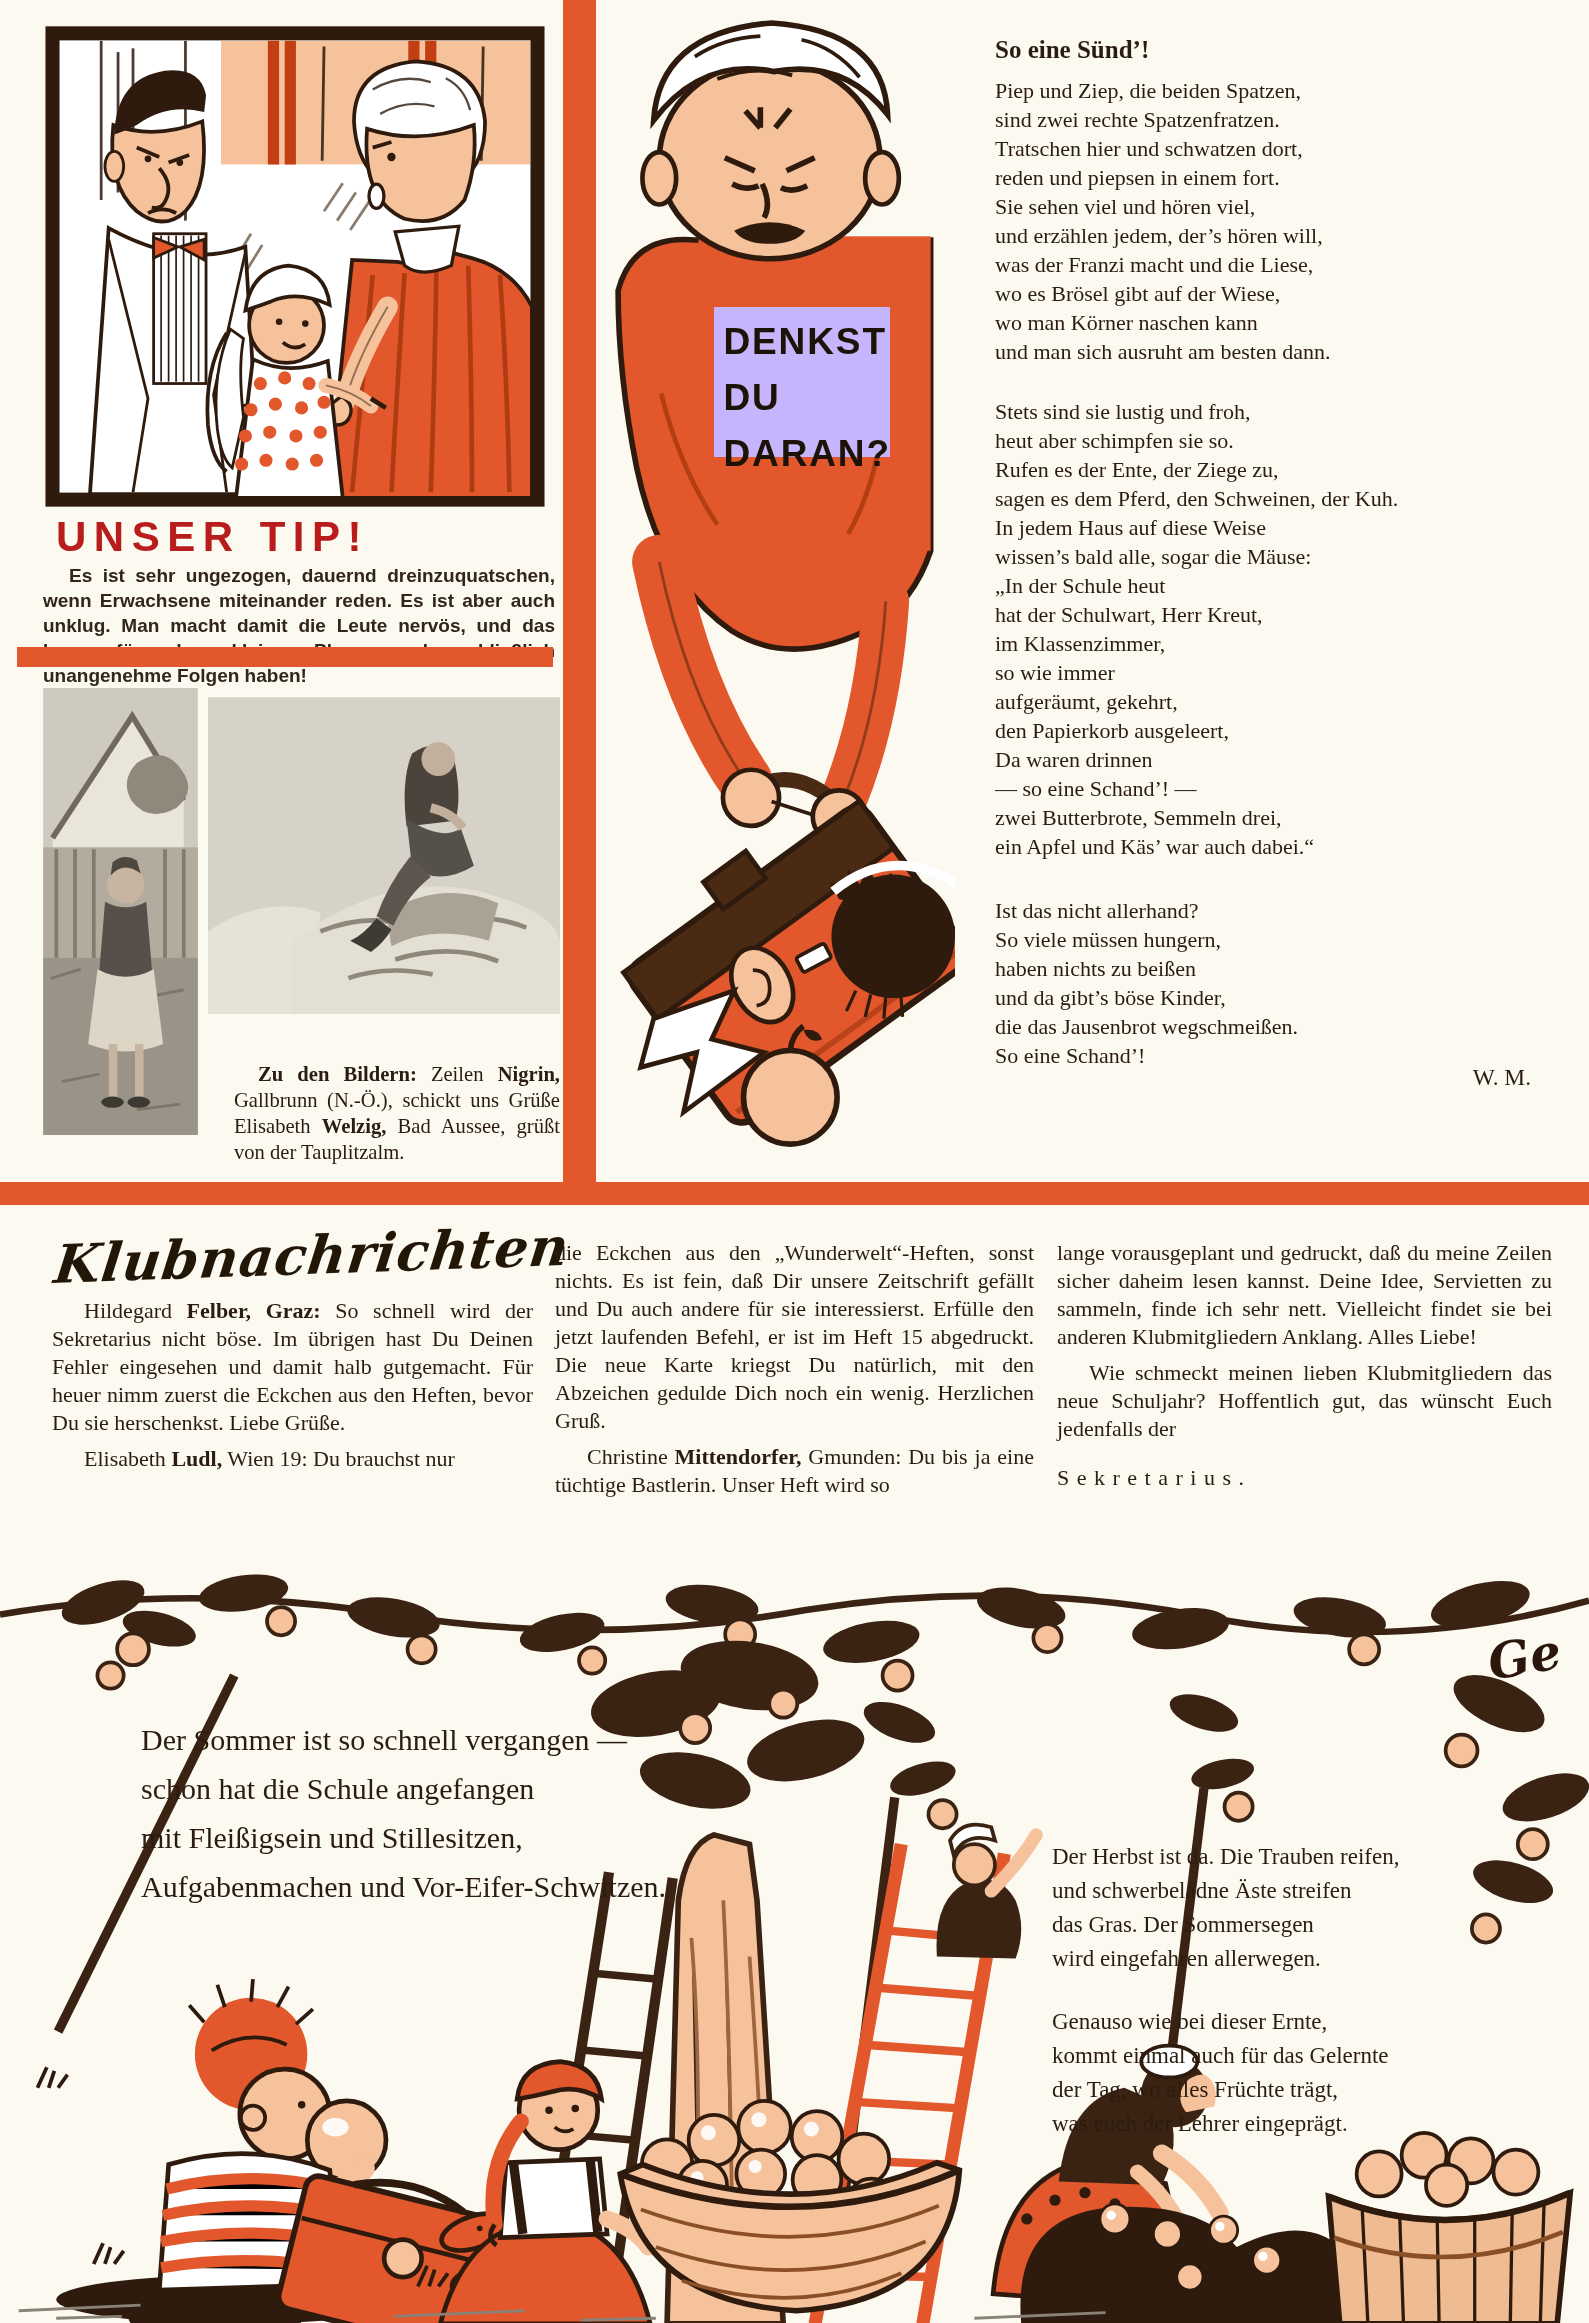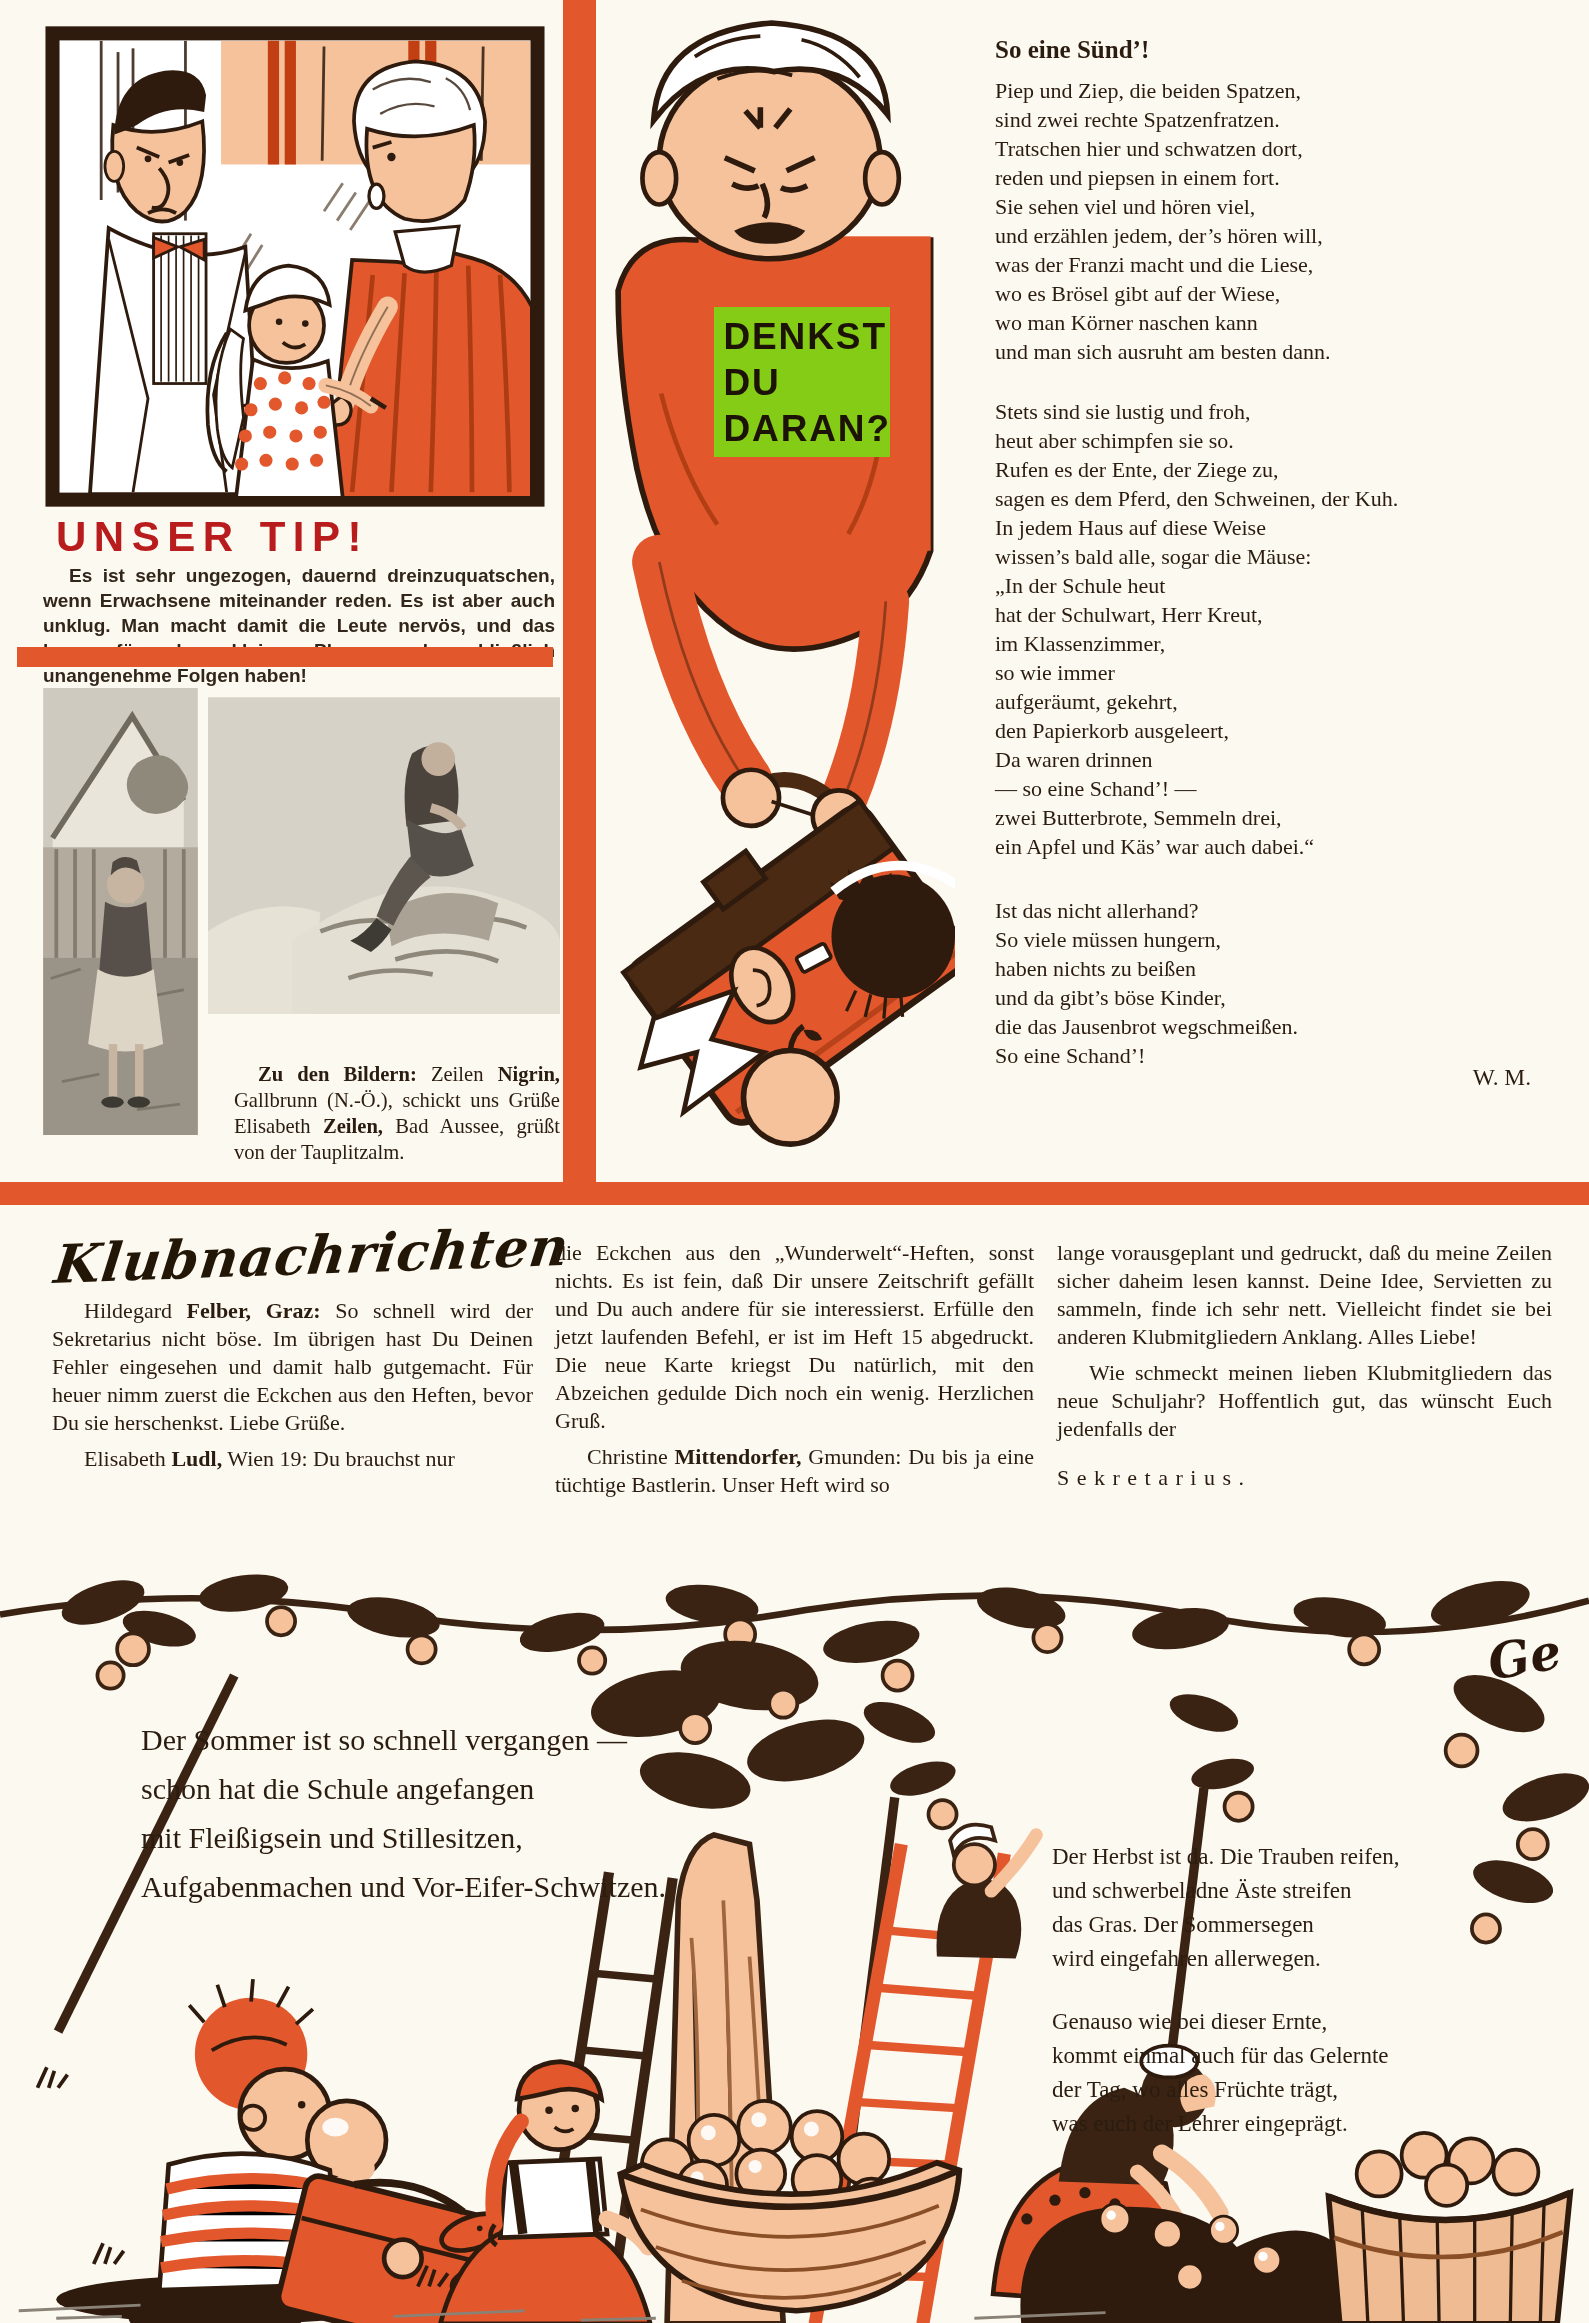--- a/index.html
+++ b/index.html
@@ -31,22 +31,22 @@
   .caption{font-size:20.6px;line-height:26px;text-align:justify;text-indent:24px}
 
   
   .poem p{font-size:22px;line-height:29px;white-space:nowrap}
   .poem-title{font-weight:bold;font-size:25px;text-align:left;margin-bottom:12px}
   .poem .gap2{margin-top:31px}
   .poem .gap3{margin-top:35px}
   .poem-sig{font-size:23.4px;text-align:right;padding-right:43px;margin-top:-5.6px}
 
   
-  .denkst{background:#84cc16;font-family:"Liberation Sans",sans-serif;font-weight:bold;
-          font-size:37px;line-height:46px;letter-spacing:1.9px;color:#1d1206;padding:6.6px 9.4px}
+  .denkst{background:#c4b5fd;font-family:"Liberation Sans",sans-serif;font-weight:bold;
+          font-size:37px;line-height:56px;letter-spacing:1.9px;color:#1d1206;padding:6.6px 9.4px}
 
   
   .script-head{font-family:"DejaVu Serif",serif;font-style:italic;font-weight:bold;
                font-size:53px;color:#221607;transform:rotate(-2deg) skewX(-9deg);
                transform-origin:left bottom;letter-spacing:0.9px}
   .klub p{font-size:22px;line-height:28px;text-align:justify}
   .klub .indent{text-indent:32px}
   .klub p + p{margin-top:8.4px}
   .sekretarius{font-size:22px;letter-spacing:7.5px;text-align:left;padding-right:13px;margin-top:22px}
 
@@ -231,21 +231,21 @@
     <g>
       <path d="M218,60 q26,-18 44,2 q10,44 2,70 l-52,6 q-6,-50 6,-78 Z" fill="#4b443c"></path>
       <circle cx="246" cy="66" r="18" fill="#c3b09c"></circle>
       <path d="M212,130 q40,24 58,10 l14,40 q-36,22 -66,2 Z" fill="#55504a"></path>
       <path d="M216,170 q-24,30 -36,64 l18,10 q16,-34 40,-52 Z" fill="#5d564e"></path>
       <path d="M180,236 q-14,18 -28,24 l22,12 q14,-10 22,-24 Z" fill="#3e3a34"></path>
       <path d="M238,118 q24,6 34,22" stroke="#c3b09c" stroke-width="10" fill="none"></path>
     </g>
   </svg>
 
-  <div class="abs caption" style="left:234px;top:1061px;width:326px"><b>Zu den Bildern:</b><span> Zeilen </span><b>Nigrin,</b><span> Gallbrunn (N.-Ö.), schickt uns Grüße Elisabeth </span><b>Zeilen,</b><span> Bad Aussee, grüßt von der Tauplitzalm.</span></div>
+  <div class="abs caption" style="left:234px;top:1061px;width:326px"><b>Zu den Bildern:</b><span> Zeilen </span><b>Nigrin,</b><span> Gallbrunn (N.-Ö.), schickt uns Grüße Elisabeth </span><b>Welzig,</b><span> Bad Aussee, grüßt von der Tauplitzalm.</span></div>
 
   <div class="abs bar" style="left:563px;top:0;width:33px;height:1182px"></div>
 
   <svg class="abs" style="left:605px;top:0" width="350" height="1182" viewBox="0 0 374 1262">
 
     <path d="M14,310 Q30,250 96,256 L348,256 L348,588 Q330,642 286,670 Q200,714 136,674 Q60,622 34,500 Q14,400 14,310 Z" fill="var(--accent)" stroke="var(--ink)" stroke-width="6"></path>
     <rect x="100" y="252" width="248" height="336" fill="var(--accent)"></rect>
     <g stroke="#a93a10" stroke-width="5" fill="none" opacity="0.85">
       <path d="M60,420 q20,80 60,140"></path>
         <path d="M300,420 q-6,90 -40,150"></path>

